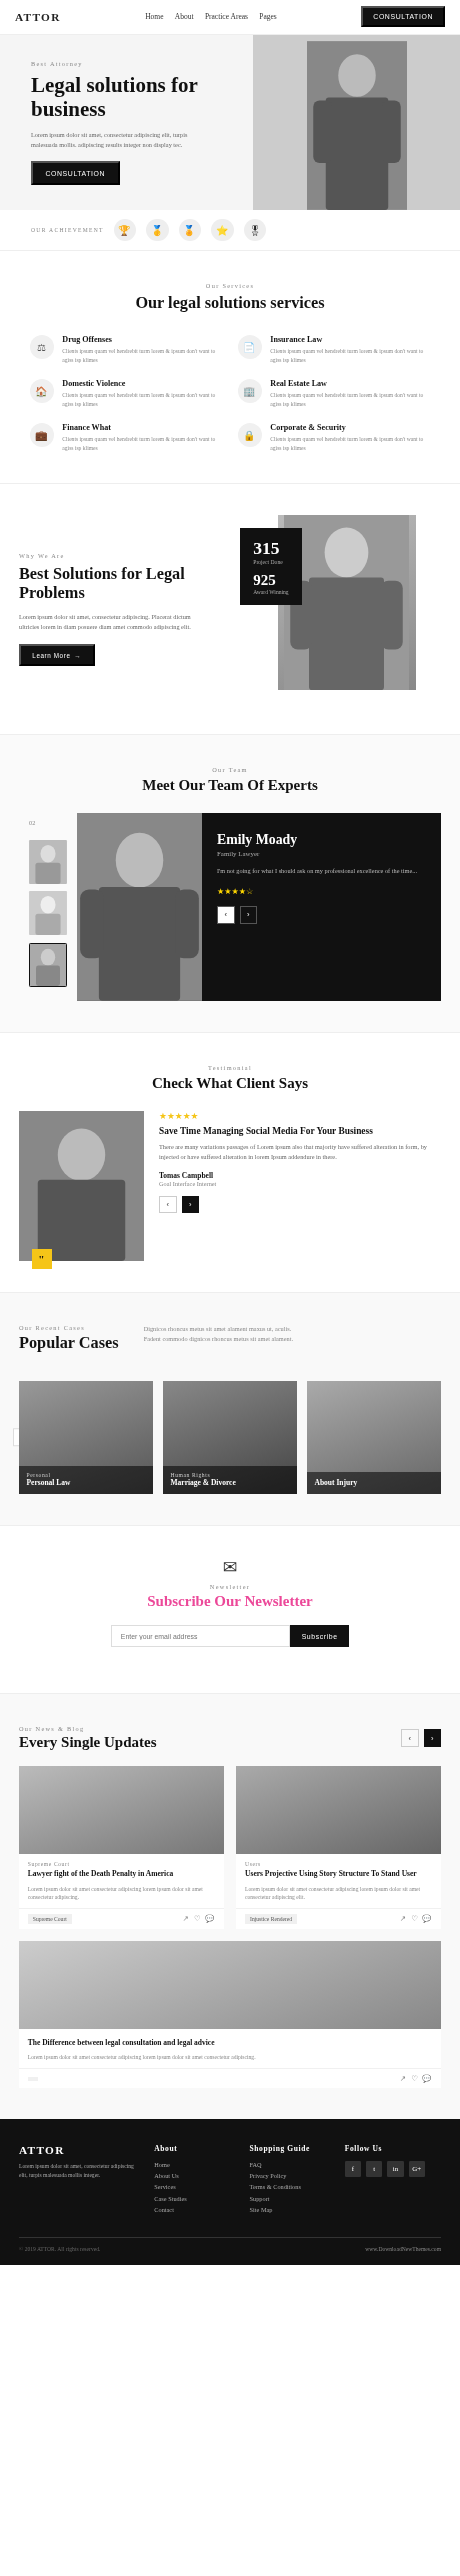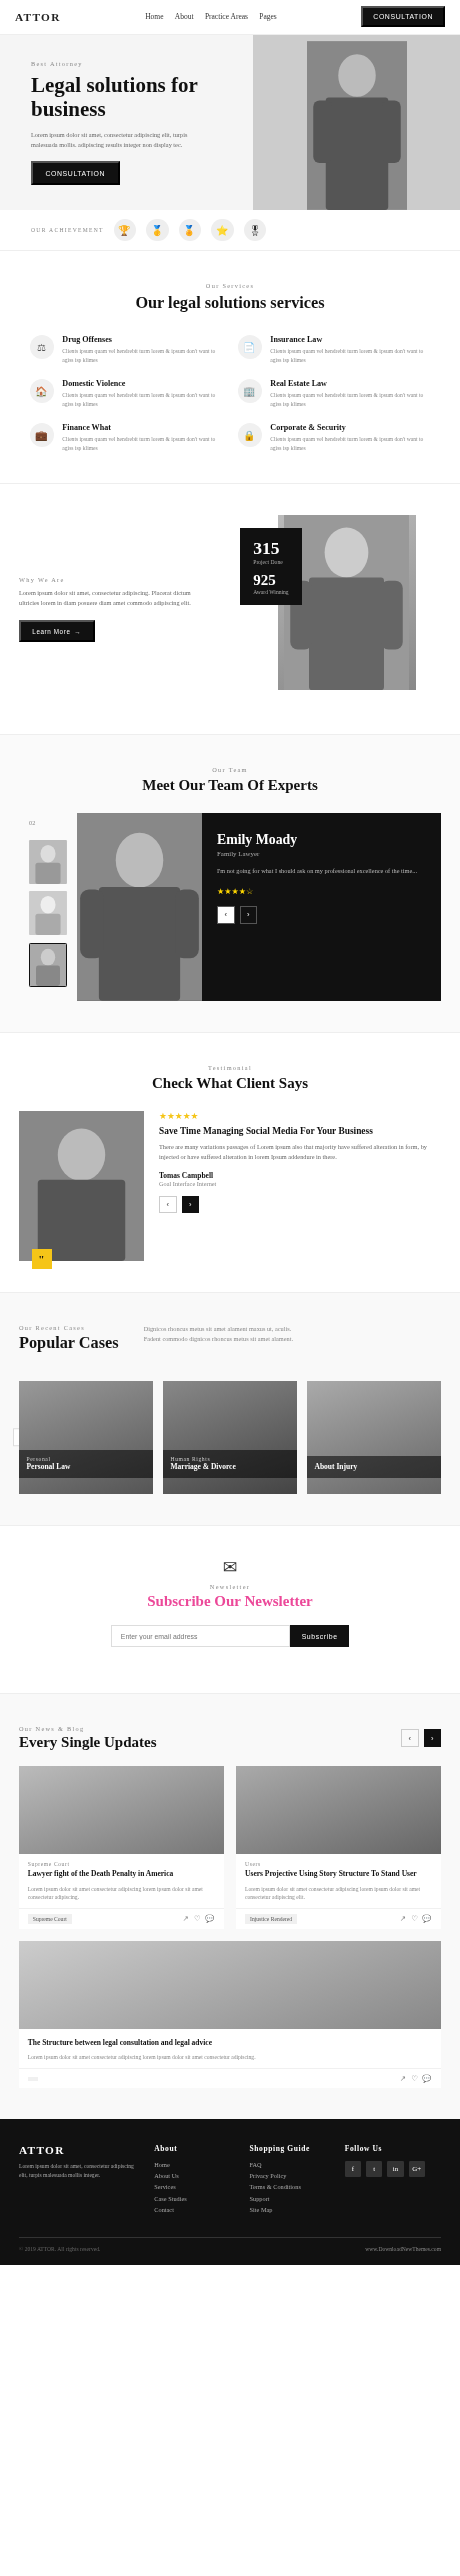--- a/index.html
+++ b/index.html
@@ -151,21 +151,21 @@
     .cases-title { font-size: 16.3px; font-weight: 900; color: #111; margin-bottom: 12.5px; }
     .cases-side-text { font-size: 6.3px; color: #888; line-height: 1.6; max-width: 163px; }
     .cases-header { display: flex; gap: 25px; align-items: flex-start; margin-bottom: 15px; }
     .cases-grid { display: flex; gap: 10px; }
     .case-card { flex: 1; position: relative; overflow: hidden; height: 113px; cursor: pointer; }
     .case-img {
       width: 100%; height: 100%;
       background: linear-gradient(160deg, #999 0%, #555 100%);
     }
     .case-overlay {
-      position: absolute; bottom: 16px; left: 0; right: 0;
+      position: absolute; bottom: 0; left: 0; right: 0;
       background: rgba(0,0,0,0.55); padding: 6.3px 7.5px; color: #fff;
     }
     .case-category { font-size: 5.6px; color: #ccc; letter-spacing: 0.6px; }
     .case-name { font-size: 7.5px; font-weight: 700; }
     .cases-prev {
       position: absolute; left: -6.3px; top: 50%; transform: translateY(-50%);
       width: 17.5px; height: 17.5px; background: #fff; border: 0.6px solid #ddd;
       display: flex; align-items: center; justify-content: center; cursor: pointer; font-size: 7.5px;
     }
 
@@ -321,20 +321,21 @@
       </div>
     </div>
   </div>
 </section>
 
 <hr class="divider">
 
 <section class="why-section">
   <div class="why-left">
     <div class="why-label">Why We Are</div>
+    <h2 class="why-title">Best Solutions for Legal Problems</h2>
     <p class="why-desc">Lorem ipsum dolor sit amet, consectetur adipiscing. Placerat dictum ultricies lorem in diam posuere diam amet commodo adipiscing elit.</p>
     <button class="why-btn">
       <span>Learn More</span>
       <span>→</span>
     </button>
   </div>
   <div class="why-right" style="position:relative;height:188px;">
     <div class="why-stats-box">
       <div class="stat-num">315</div>
       <div class="stat-label">Project Done</div>
@@ -524,21 +525,21 @@
           <span>↗</span>
           <span>♡</span>
           <span>💬</span>
         </div>
       </div>
     </div>
 
     <div class="blog-card" style="grid-column: span 2;">
       <div class="blog-img" style="height:88px;background:linear-gradient(160deg,#ccc 0%,#888 100%);"></div>
       <div class="blog-meta"></div>
-      <div class="blog-card-title">The Structure between legal consultation and legal advice</div>
+      <div class="blog-card-title">The Difference between legal consultation and legal advice</div>
       <div class="blog-card-desc">Lorem ipsum dolor sit amet consectetur adipiscing lorem ipsum dolor sit amet consectetur adipiscing.</div>
       <div class="blog-card-footer">
         <span class="blog-author-tag"></span>
         <div class="blog-icons">
           <span>↗</span>
           <span>♡</span>
           <span>💬</span>
         </div>
       </div>
     </div>

